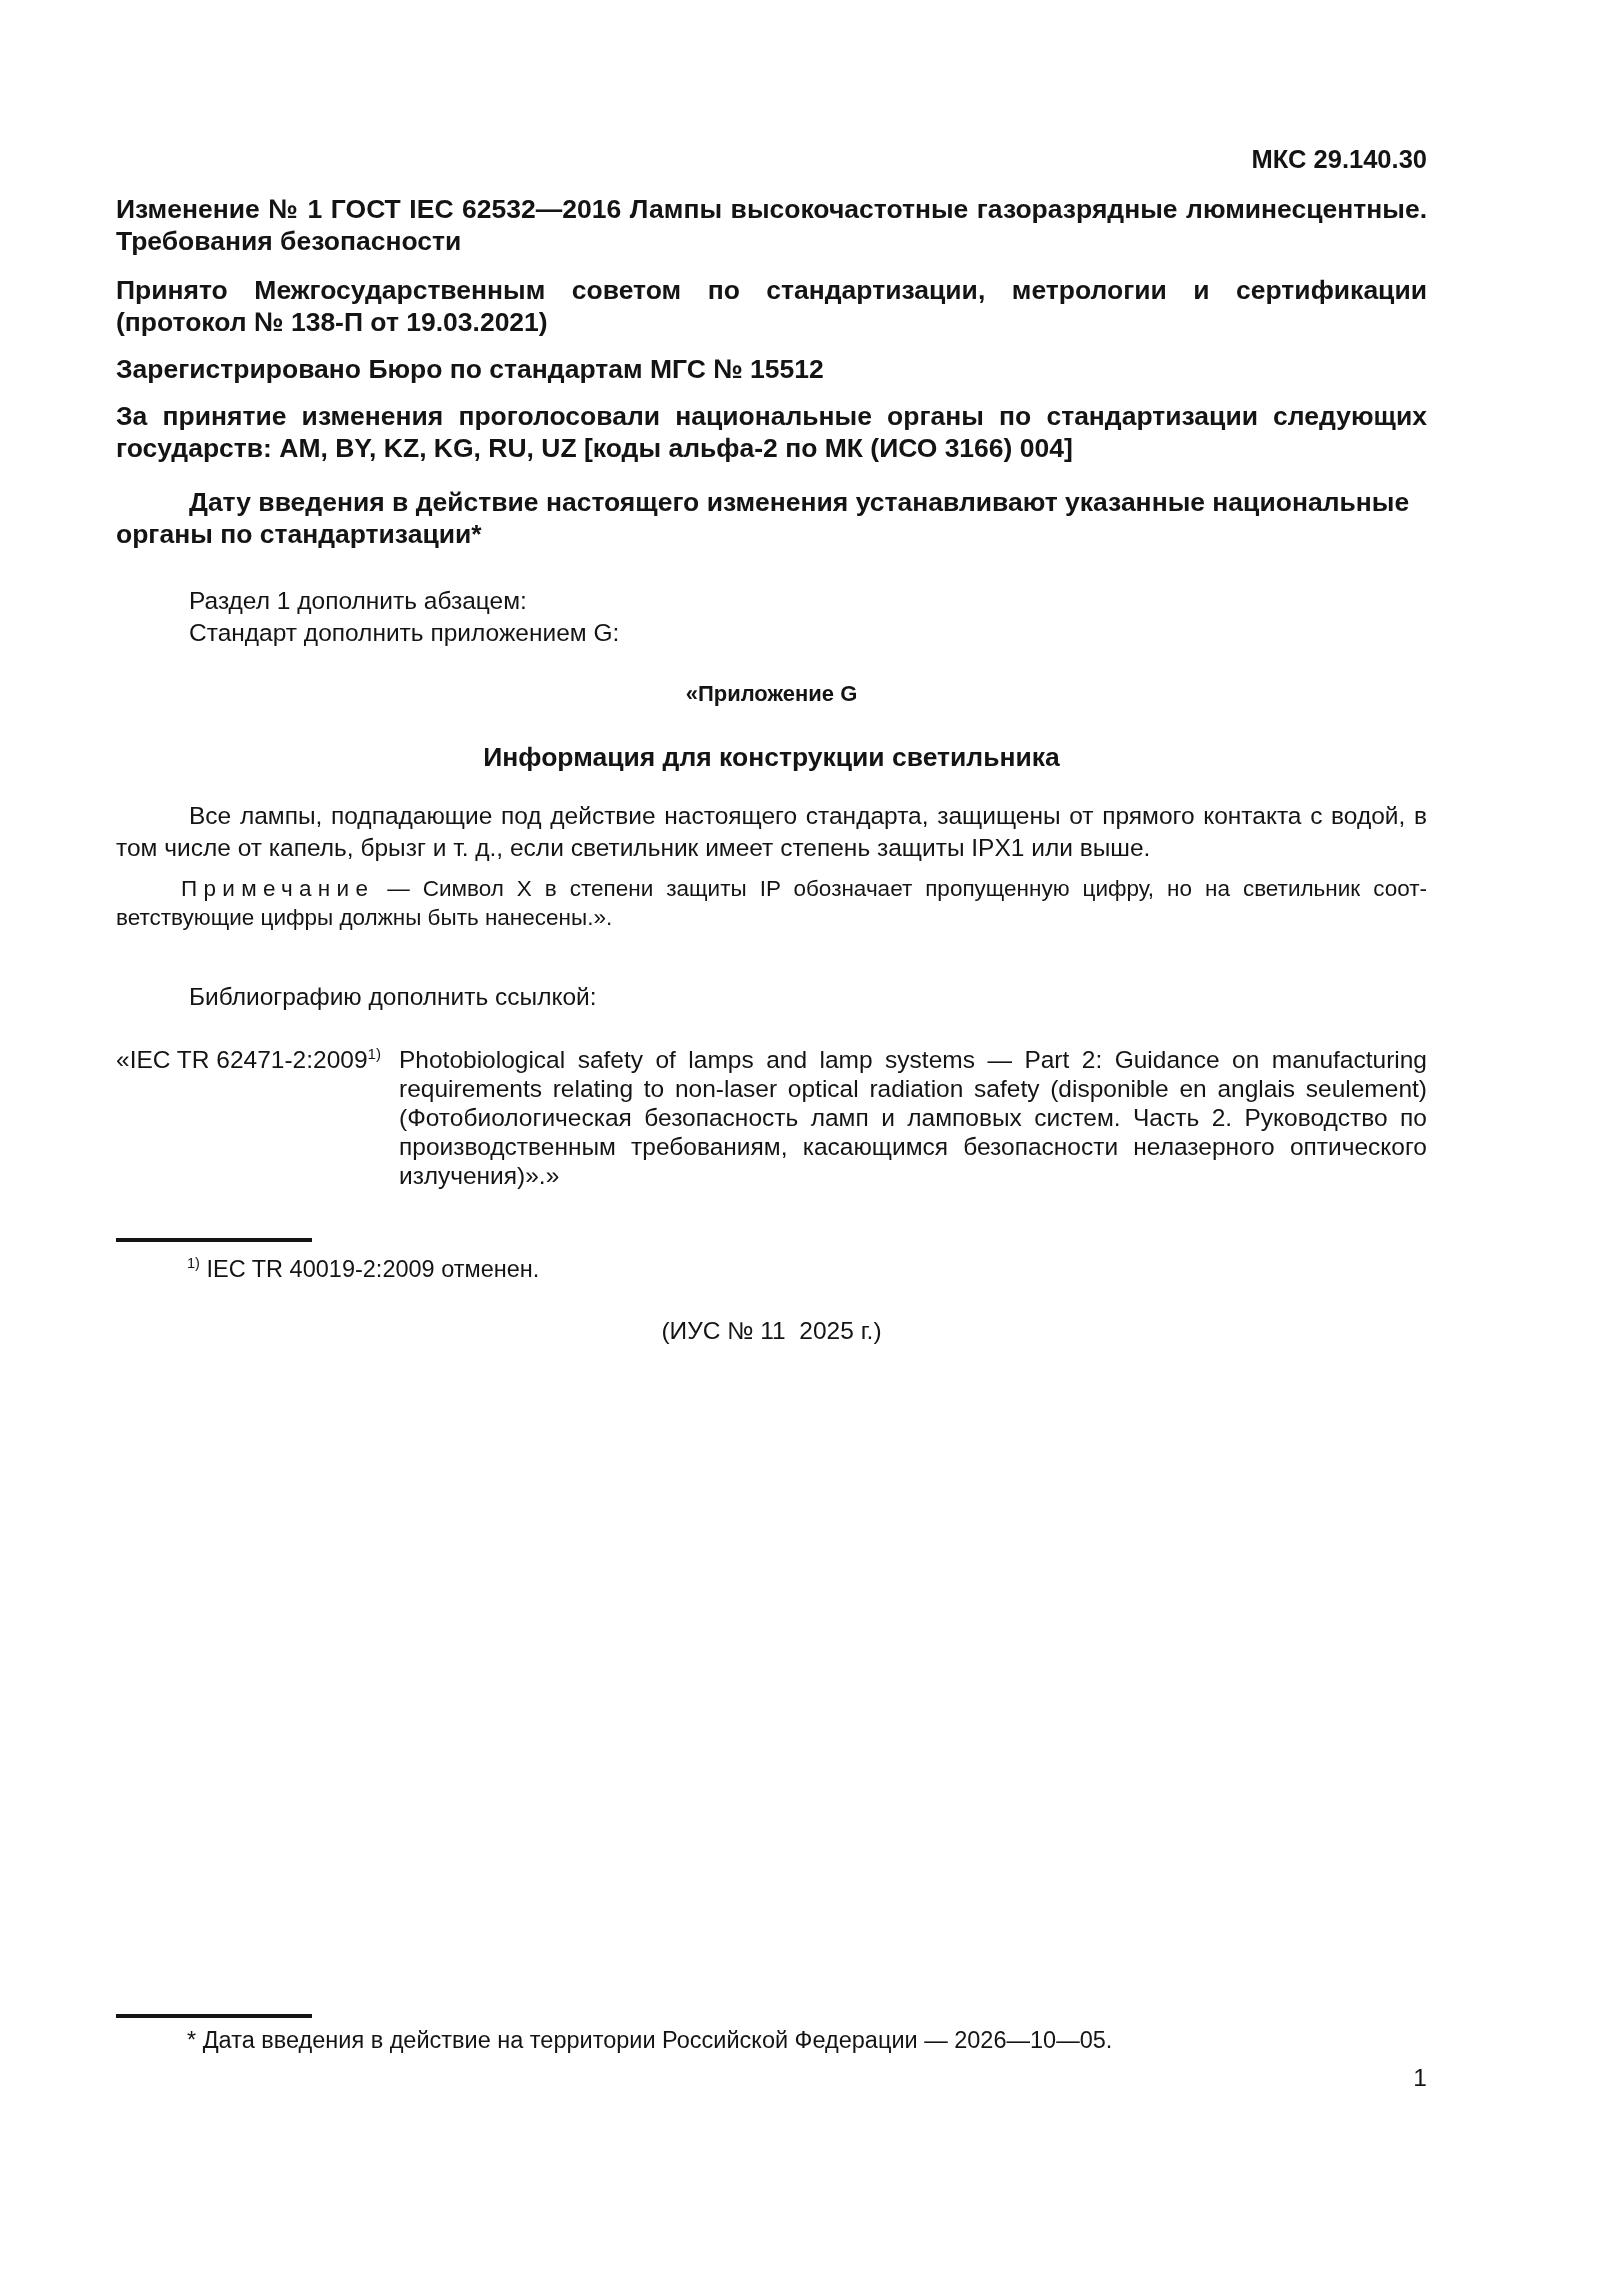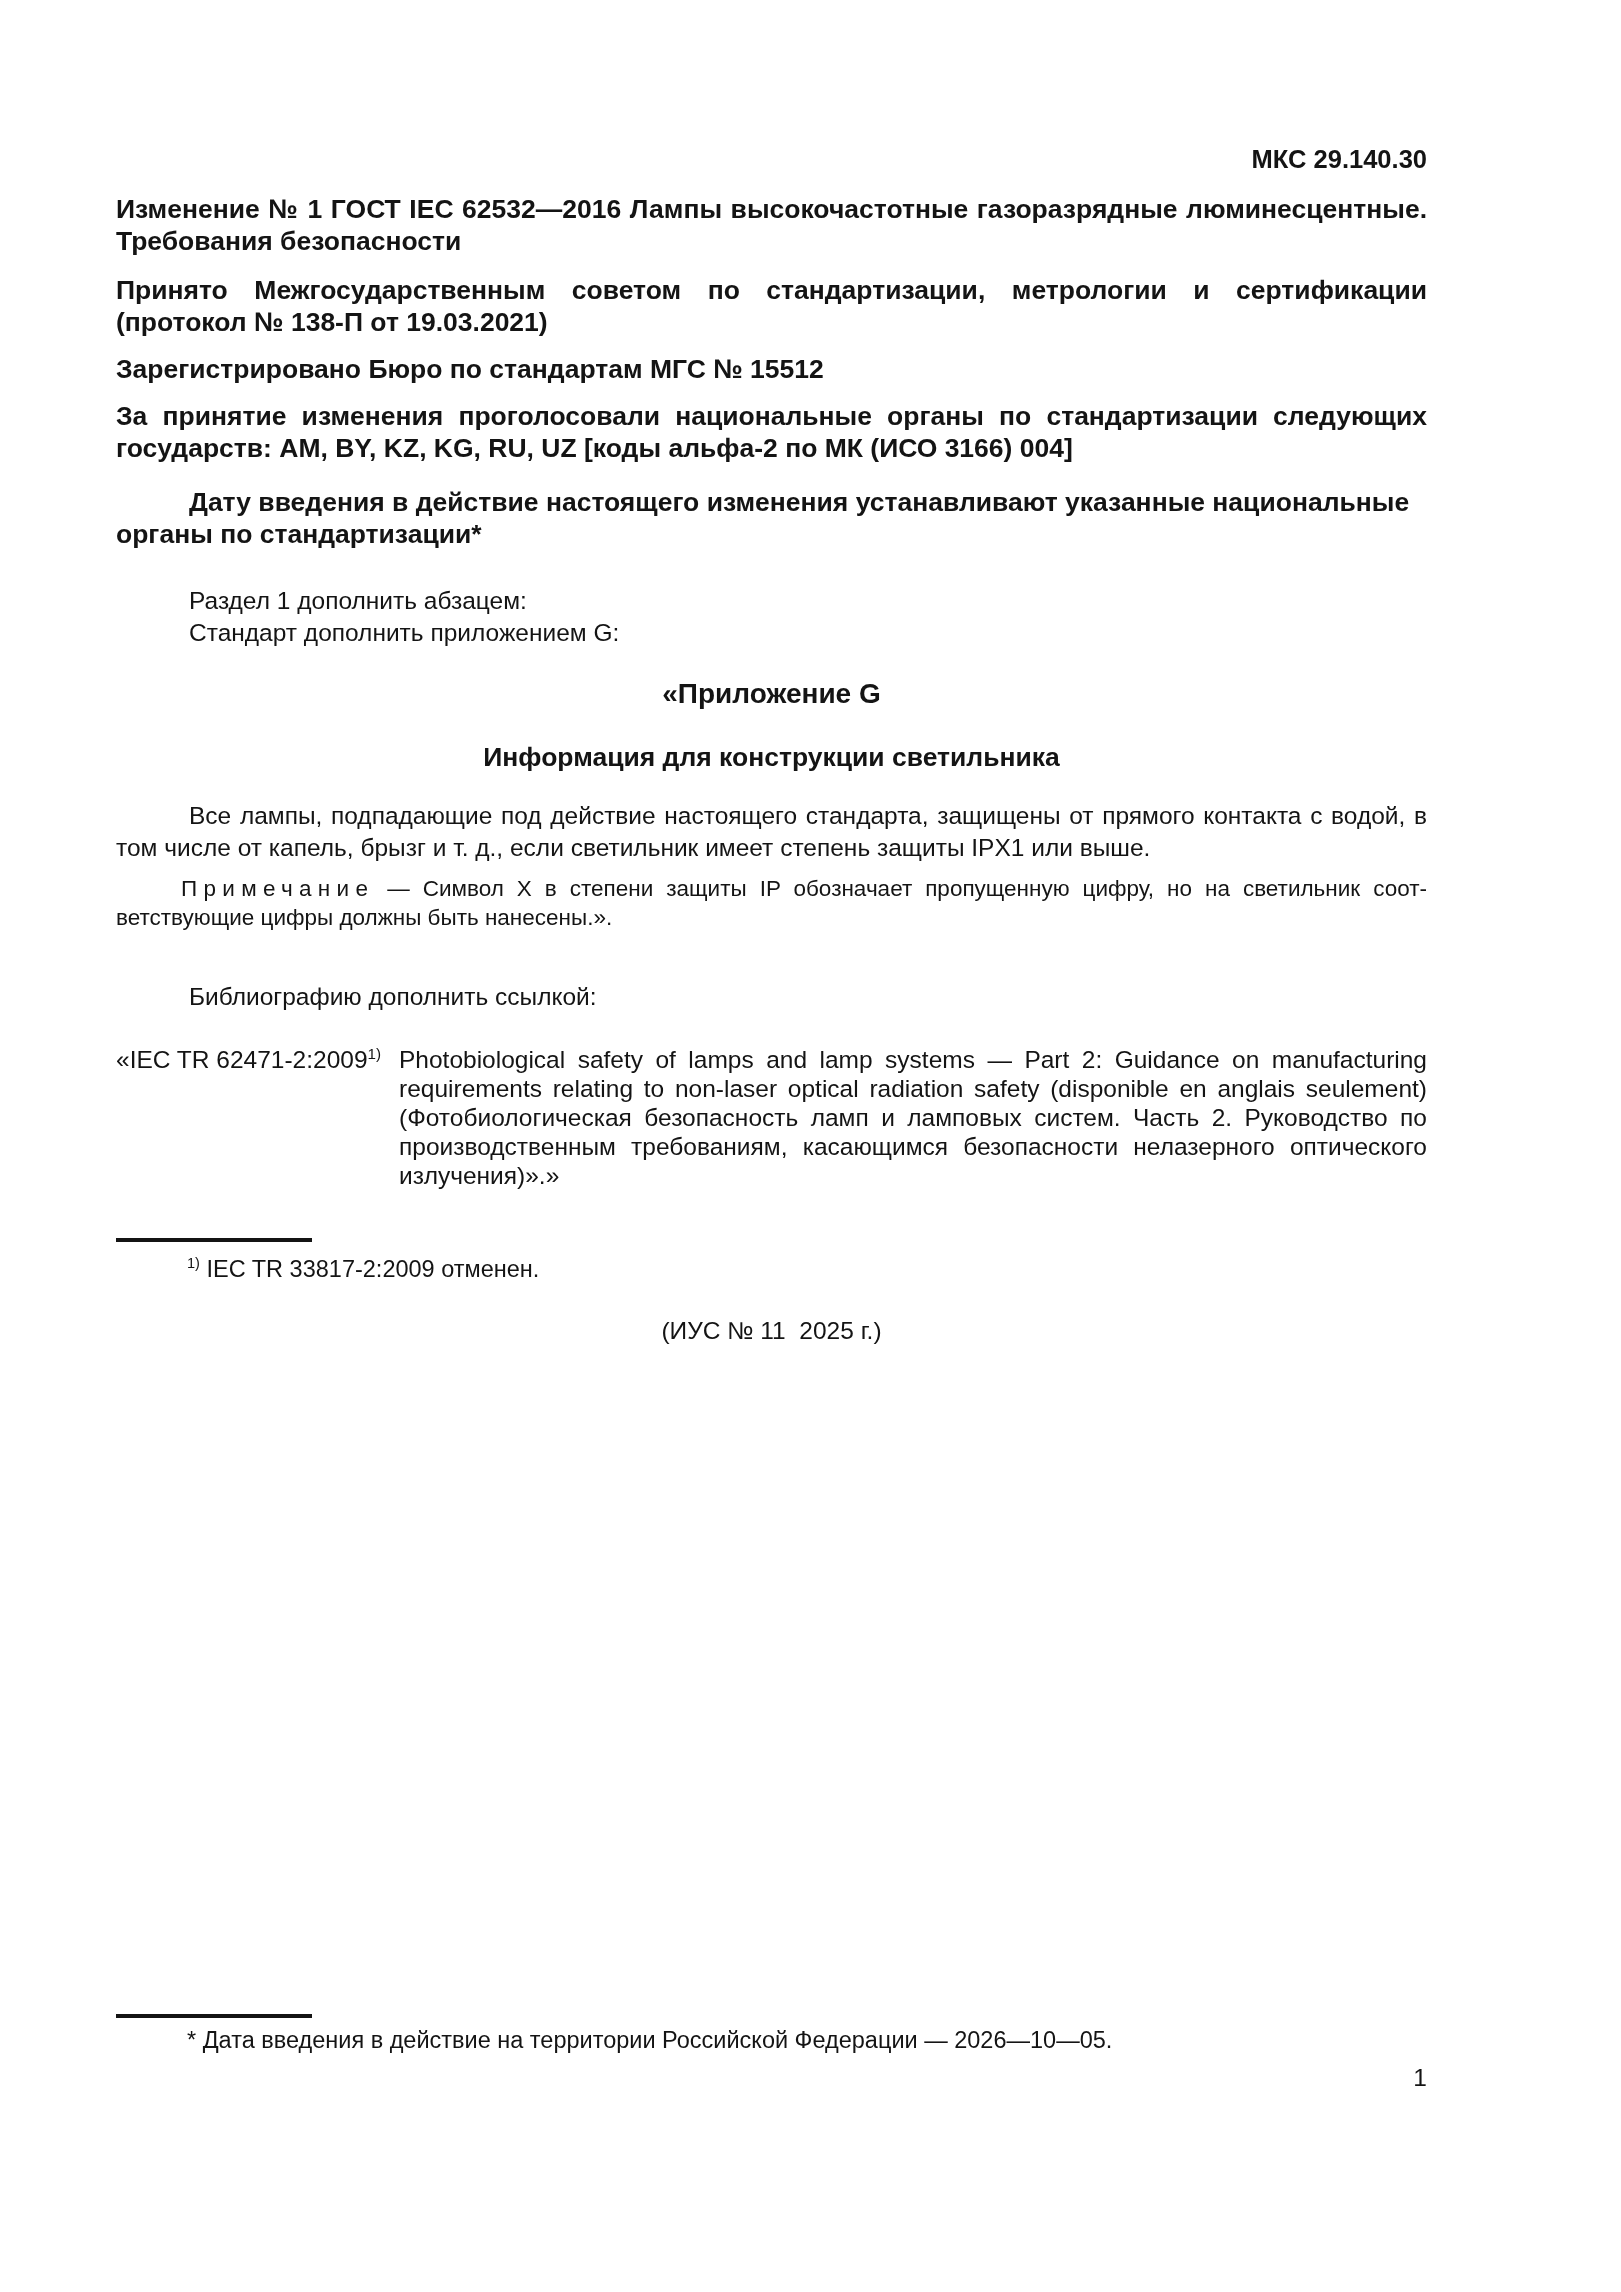--- a/index.html
+++ b/index.html
@@ -43,21 +43,21 @@
     text-align: justify;
     margin: 0;
     text-indent: 73px;
   }
   .section1-intro { margin-top: 35px; text-align: left; }
   .section1-text  { margin-top: 0; }
   .appendix-intro { margin-top: 0; text-align: left; }
   .appendix-head {
     margin-top: 30px;
     font-weight: bold;
-    font-size: 28px;
+    font-size: 22px;
     line-height: 30px;
     text-align: center;
   }
   .appendix-title {
     margin-top: 32px;
     font-weight: bold;
     font-size: 26.5px;
     line-height: 32px;
     text-align: center;
   }
@@ -168,21 +168,21 @@
 
     <p class="p-body biblio-intro">Библиографию дополнить ссылкой:</p>
 
     <div class="biblio">
       <div class="biblio-label"><span>«IEC TR 62471-2:2009</span><sup>1)</sup></div>
       <div class="biblio-text">Photobiological safety of lamps and lamp systems — Part 2: Guidance on manufacturing requirements relating to non-laser optical radiation safety (disponible en anglais seulement) (Фотобиологическая безопасность ламп и ламповых систем. Часть 2. Руководство по производственным требованиям, касающимся безопасности нелазерного оптического излучения)».»</div>
     </div>
 
     <div class="fn-rule"></div>
 
-    <p class="fn-text"><sup>1)</sup><span> IEC TR 33817-2:2009 отменен.</span></p>
+    <p class="fn-text"><sup>1)</sup><span> IEC TR 40019-2:2009 отменен.</span></p>
 
     <div class="ius">(ИУС № 11&nbsp; 2025 г.)</div>
 
   </div>
 
   <div class="bottom-rule"></div>
   <p class="bottom-fn">* Дата введения в действие на территории Российской Федерации — 2026—10—05.</p>
   <div class="page-num">1</div>
 </div>
 

